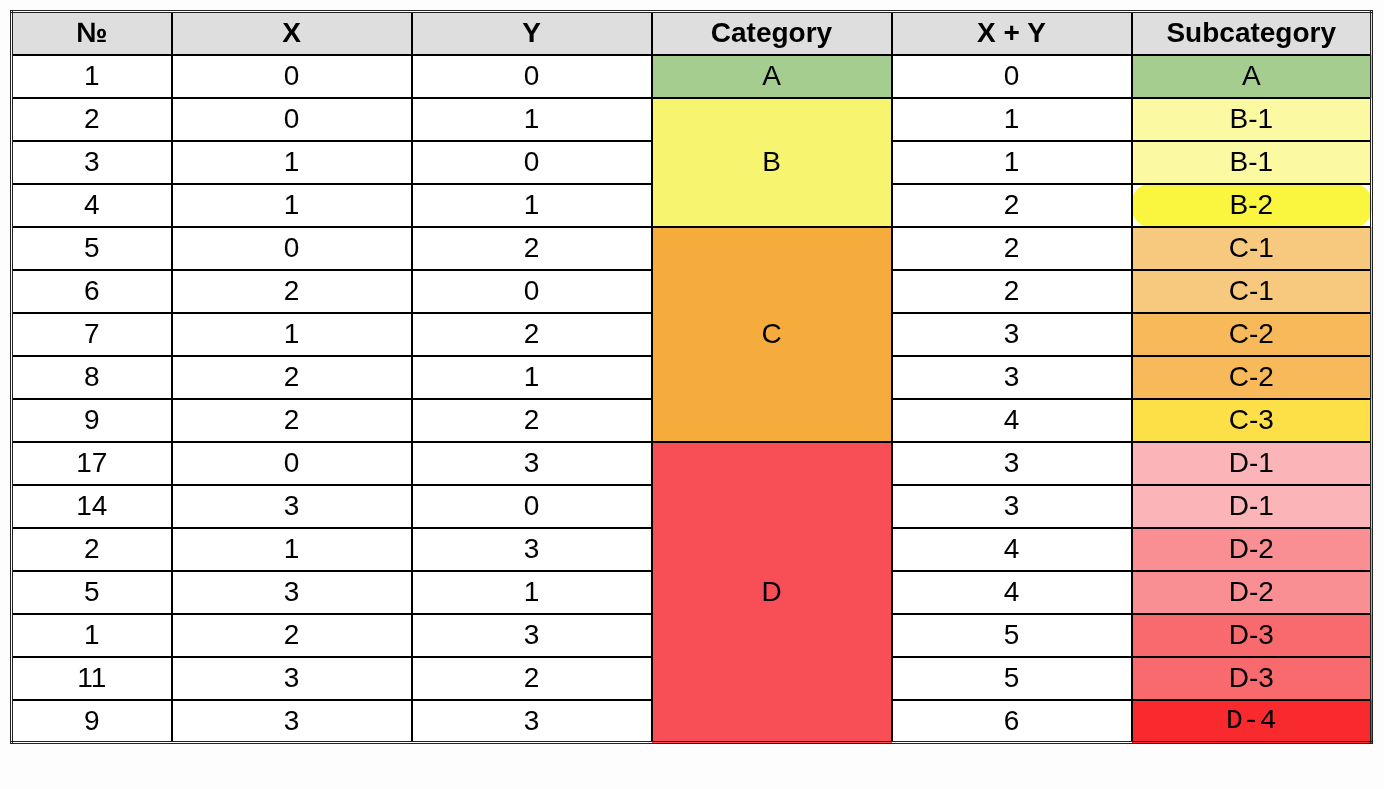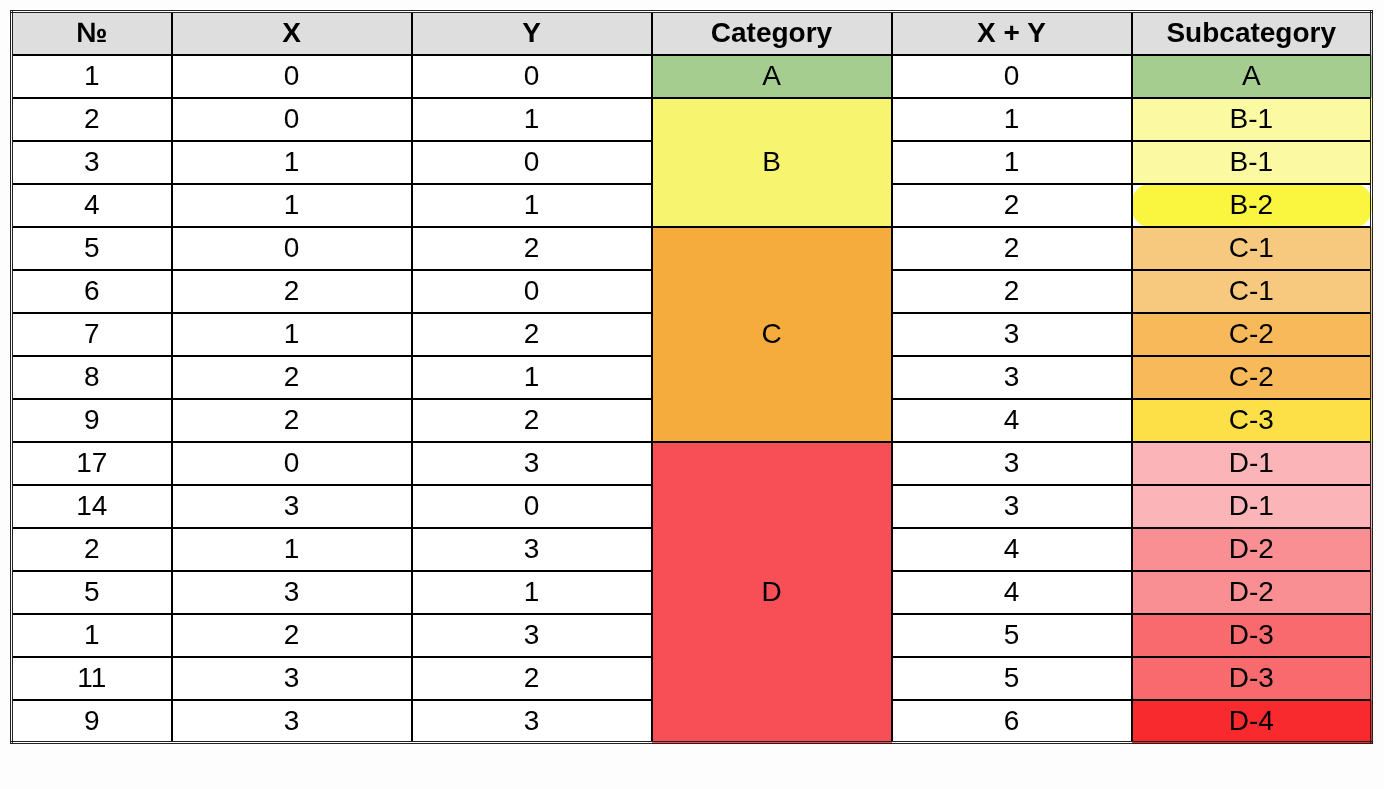--- a/index.html
+++ b/index.html
@@ -166,16 +166,16 @@
         <td>3</td>
         <td>2</td>
         <td>5</td>
         <td style="background: rgb(249, 106, 111);">D-3</td>
       </tr>
       <tr>
         <td>9</td>
         <td>3</td>
         <td>3</td>
         <td>6</td>
-        <td style="background: rgb(248, 42, 46);">D-4</td>
+        <td style="background: rgb(248, 42, 46); font-family: Liberation Mono, monospace;">D-4</td>
       </tr>
     </tbody>
 </table>
 
 </body></html>

